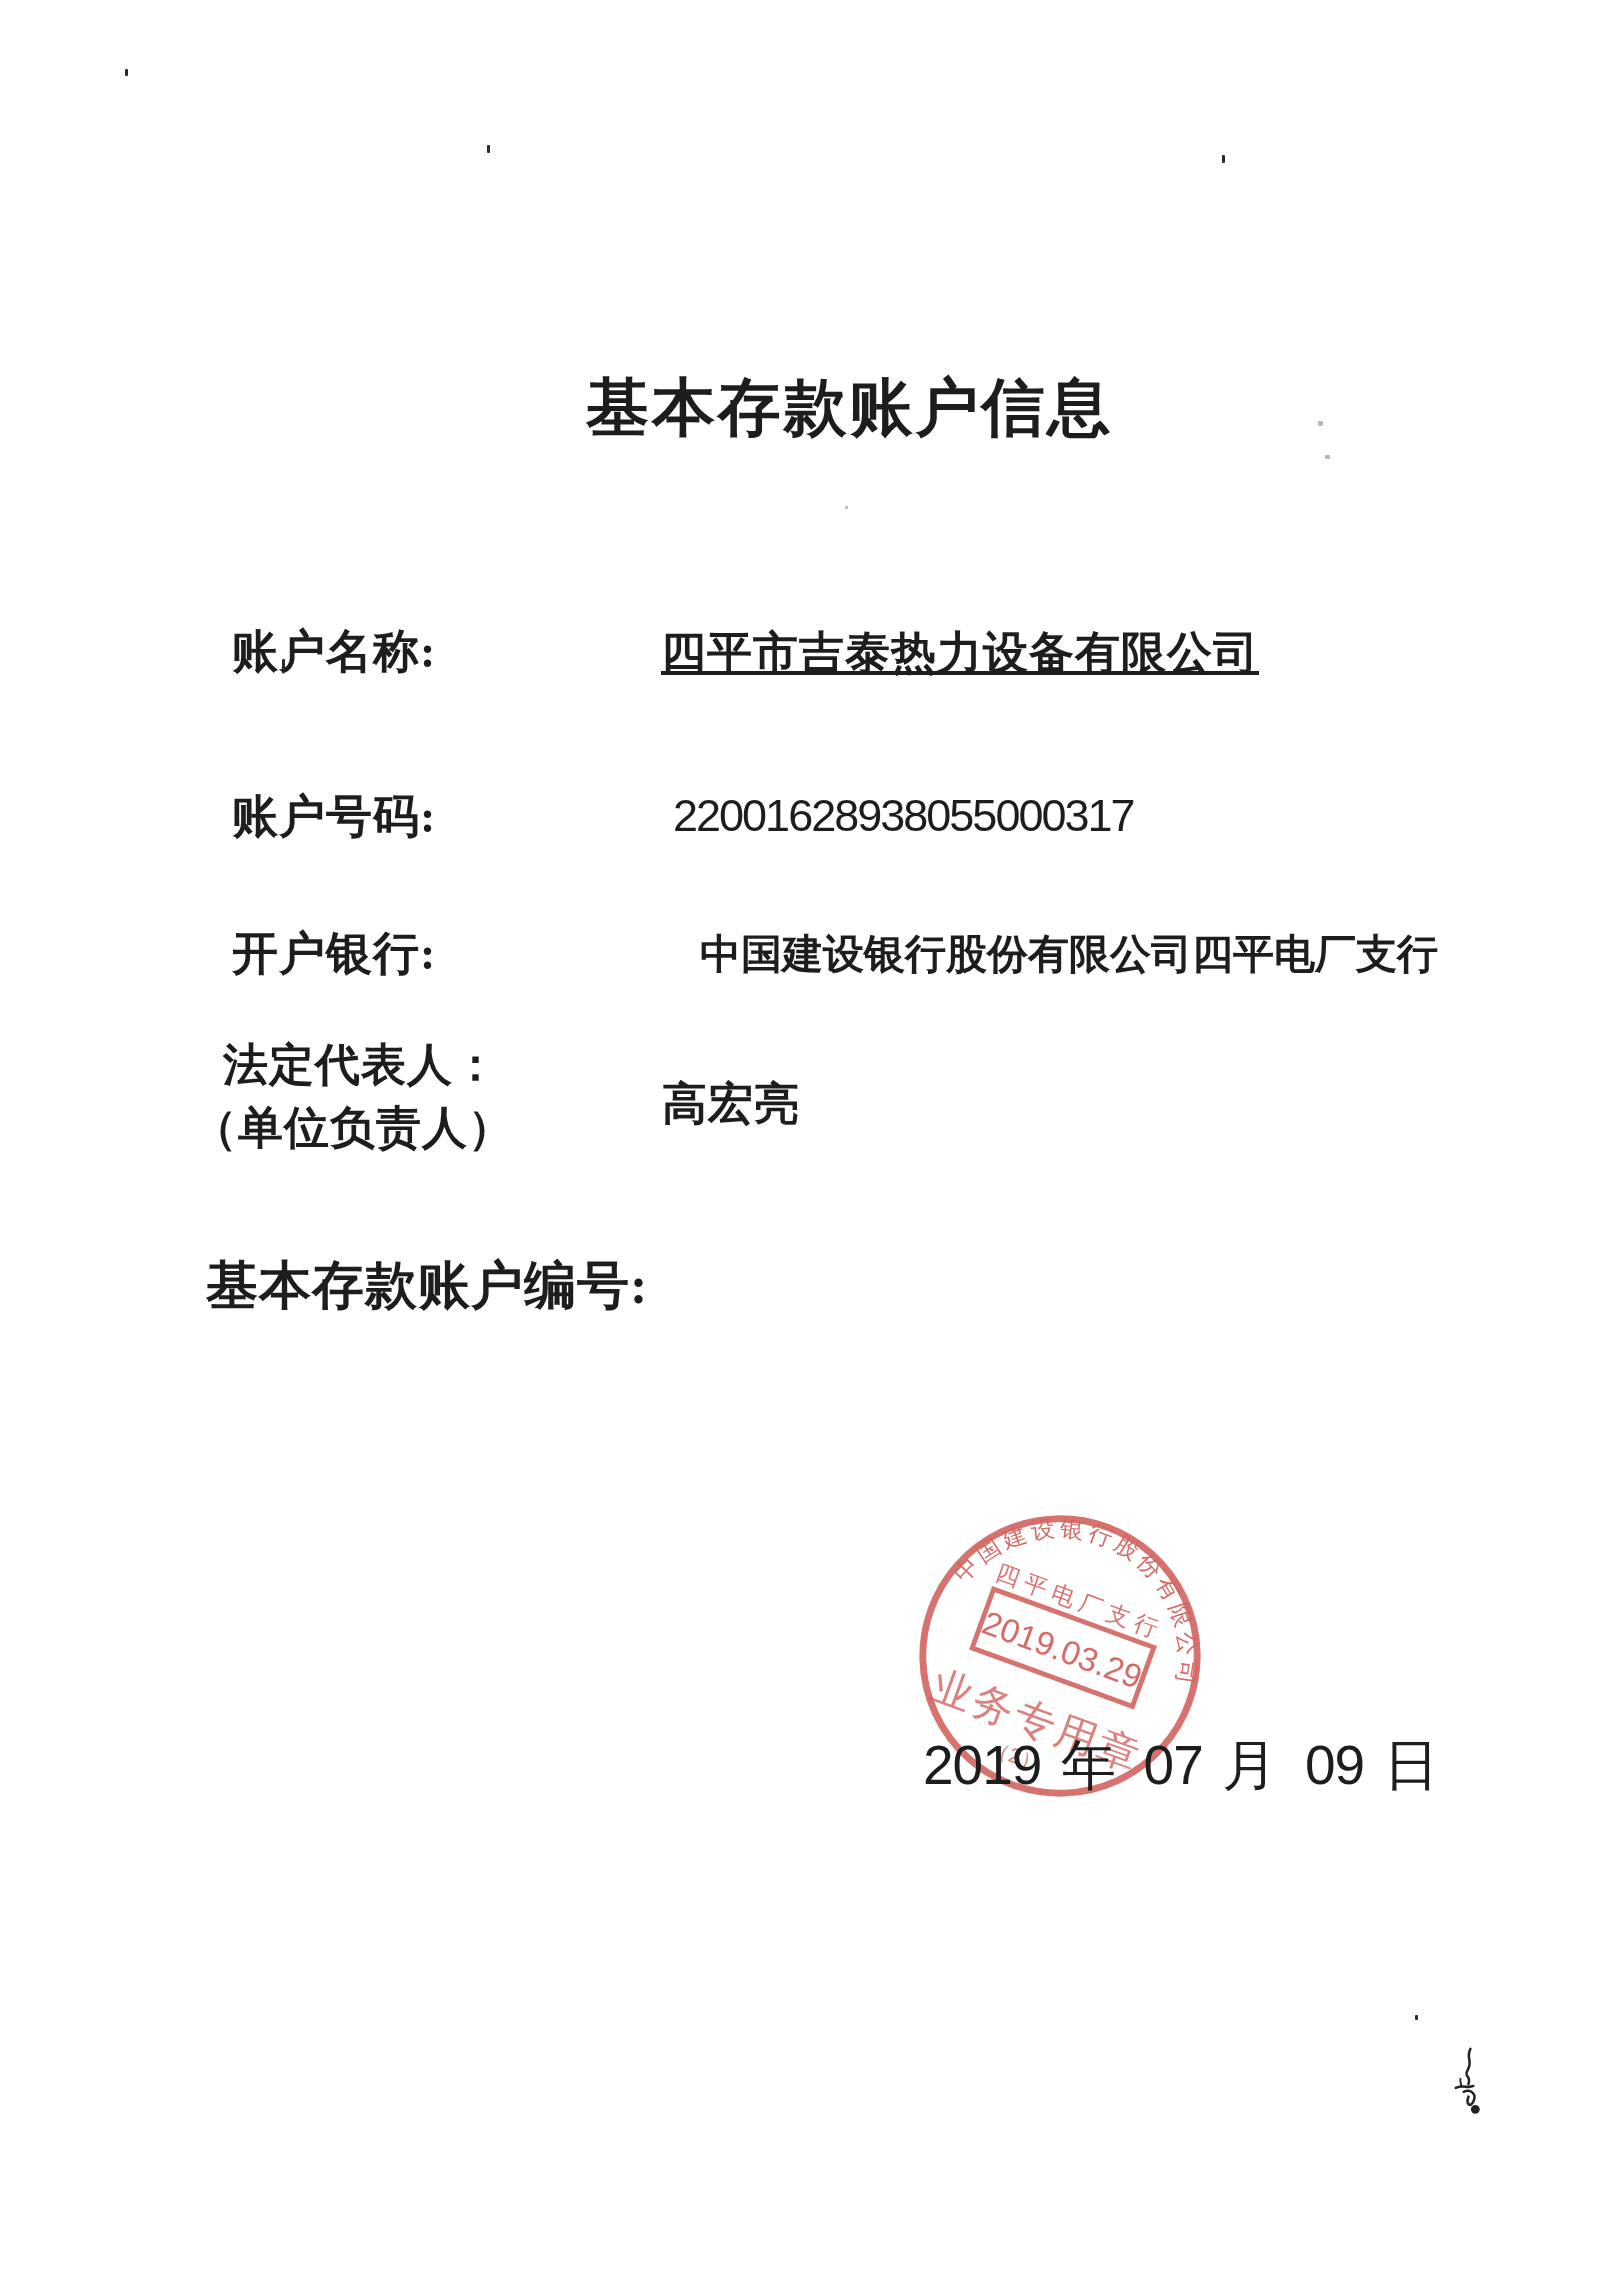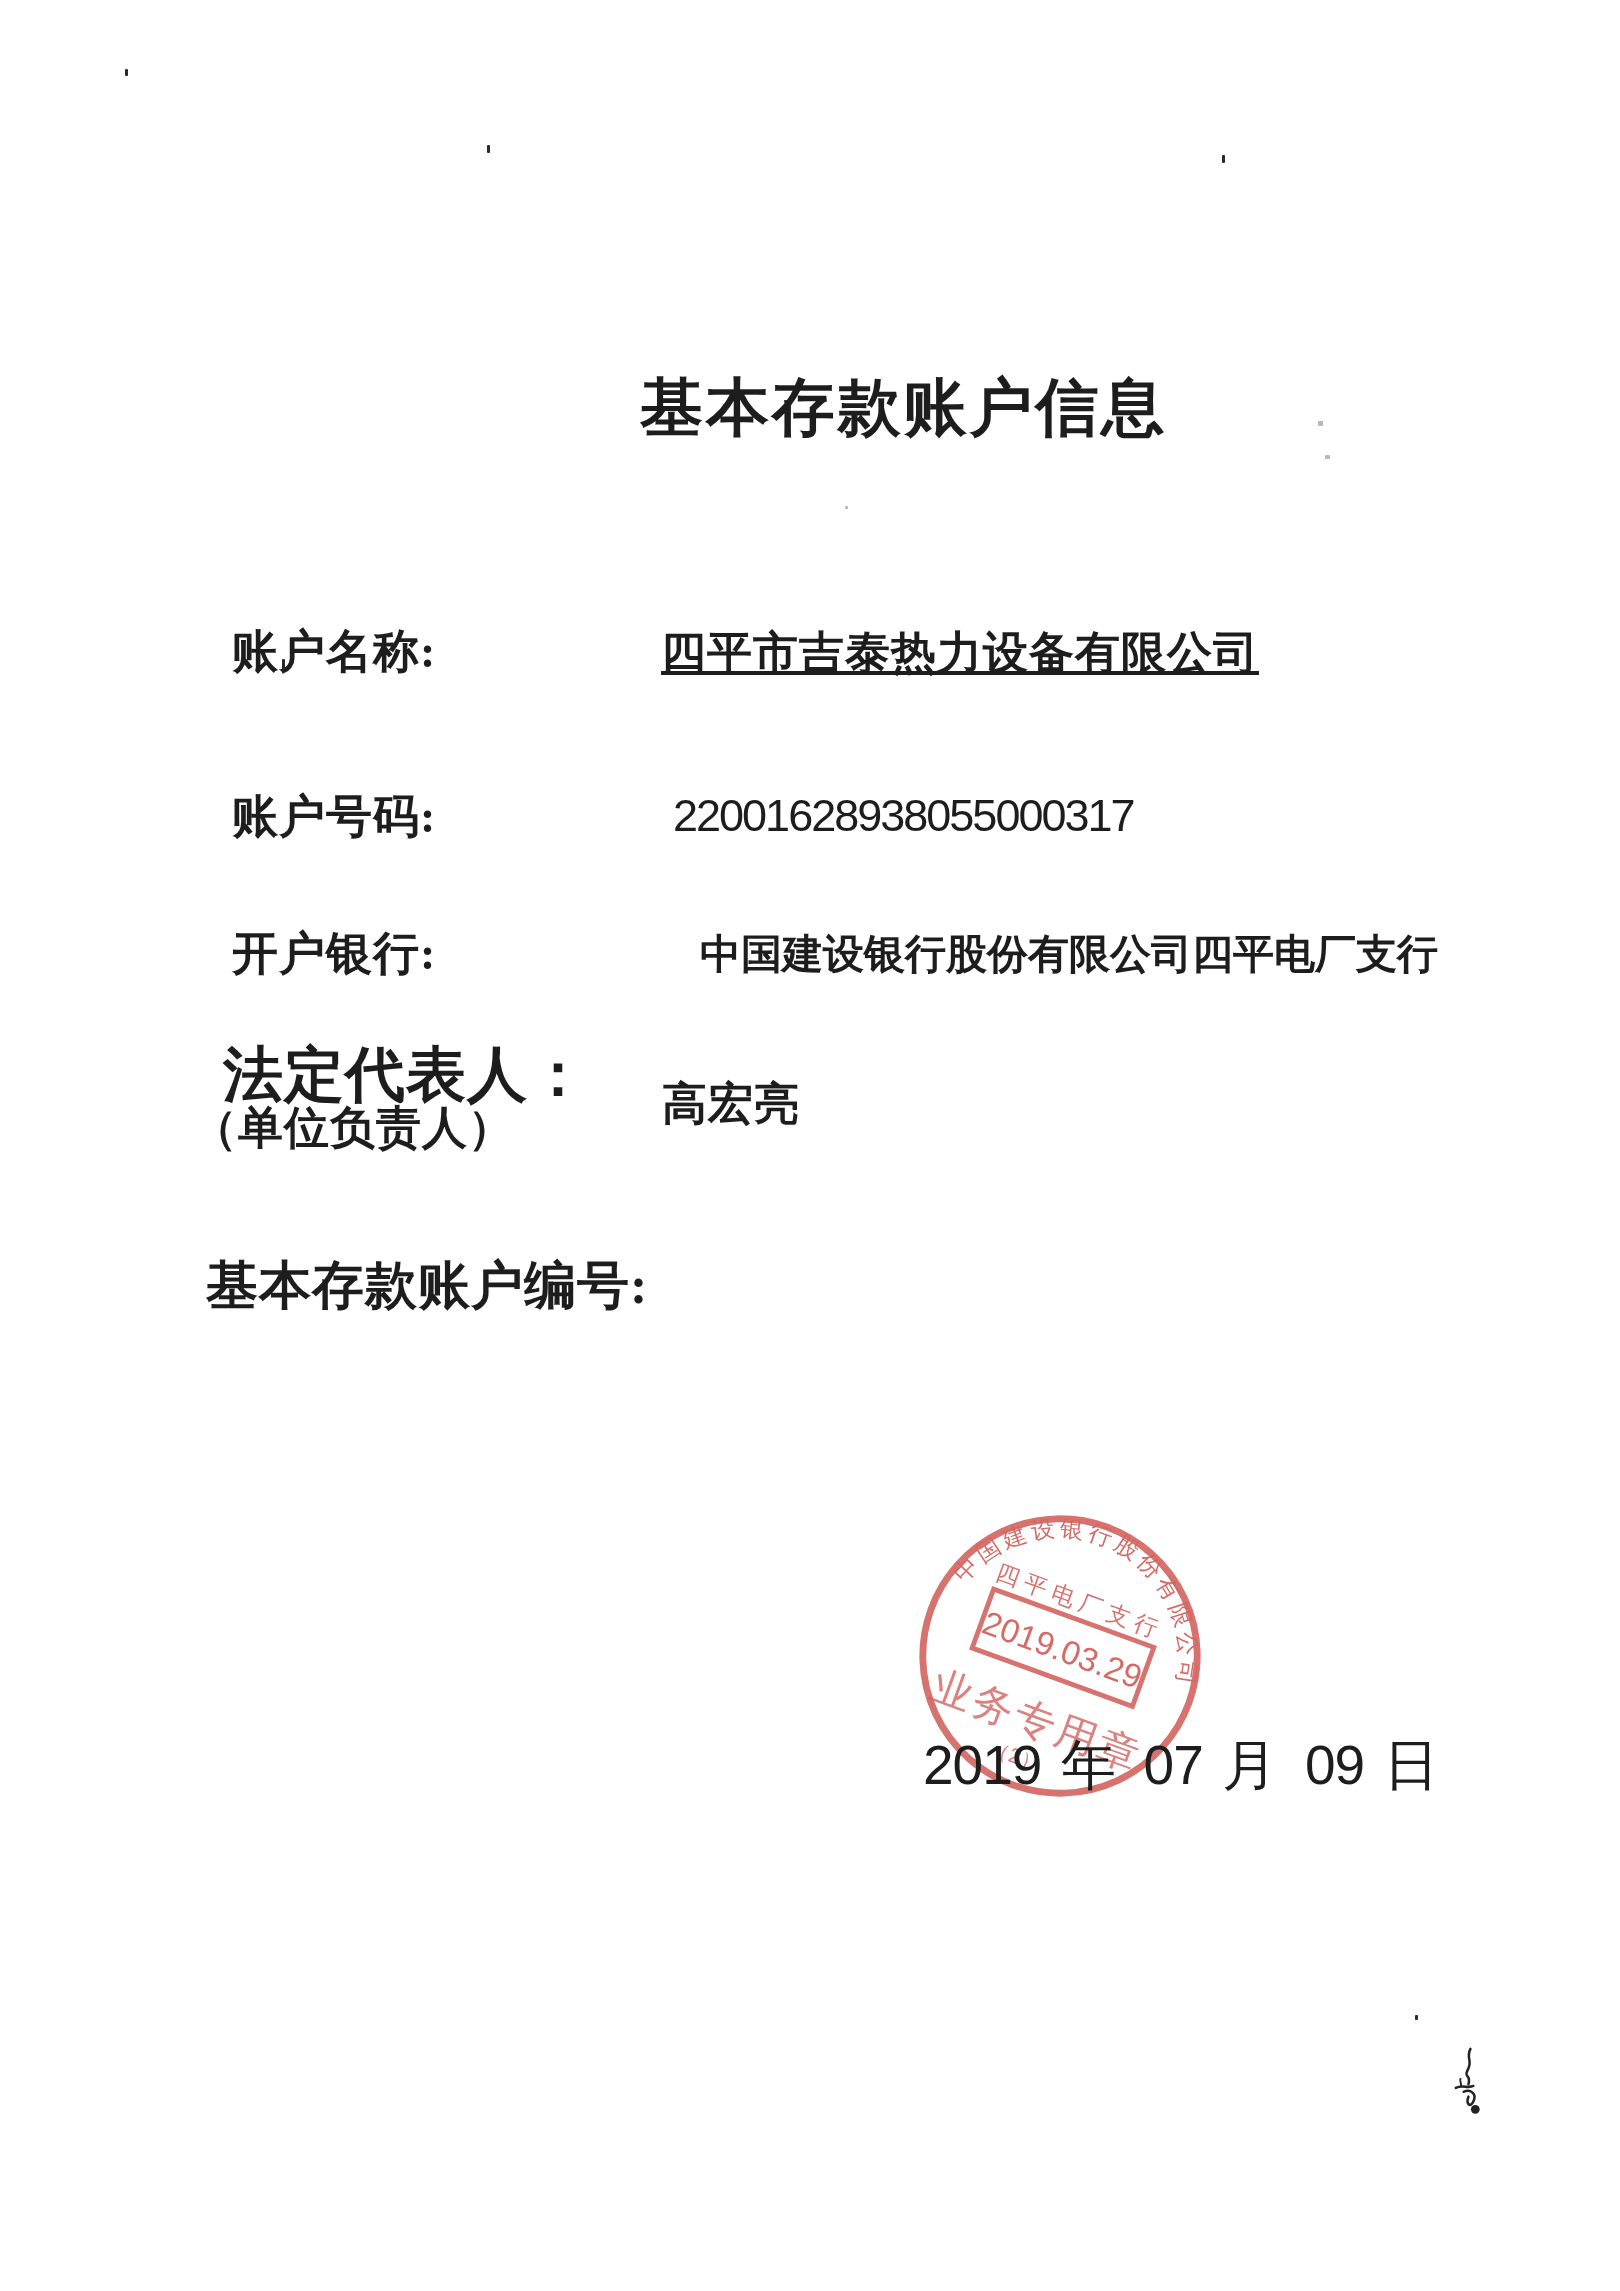--- a/index.html
+++ b/index.html
@@ -6,21 +6,21 @@
   .page{
     position:relative;
     width:1620px;height:2292px;
     margin:0 auto;
     background:#ffffff;
     overflow:hidden;
     font-family:"Liberation Serif", serif;
     color:#1d1d1d;
   }
   .title{
-    position:absolute;left:640px;top:365px;
+    position:absolute;left:586px;top:365px;
     font-size:63px;font-weight:700;letter-spacing:2.9px;
     white-space:nowrap;
   }
   .flabel{
     position:absolute;
     font-size:46px;font-weight:700;letter-spacing:1px;
     white-space:nowrap;
   }
   .fvalue{
     position:absolute;
@@ -32,21 +32,21 @@
     font-weight:400;
     margin-left:8px;
   }
   
   .r1-label{left:232px;top:621px;text-align:right;}
   .r1-value{left:661px;top:623px;text-decoration:underline;}
   .r2-label{left:232px;top:786px;}
   .r2-value{left:665px;top:790px;font-size:45px;letter-spacing:-2px;}
   .r3-label{left:232px;top:923px;}
   .r3-value{left:700px;top:927px;font-size:41px;letter-spacing:0;}
-  .r4-label{left:223px;top:1035px;font-size:60px;}
+  .r4-label{left:223px;top:1035px;font-size:45px;}
   .r4-label2{left:192px;top:1098px;font-size:45px;text-align:center;}
   .r4-value{left:662px;top:1074px;}
   .r5-label{left:206px;top:1251px;font-size:52px;}
   .r5-value{left:667px;top:1253px;font-size:45px;letter-spacing:0;}
 
   .date-line{
     position:absolute;left:915px;top:1729px;z-index:3;
     font-size:55px;white-space:nowrap;
   }
   .date-line .num{letter-spacing:-1px;}

